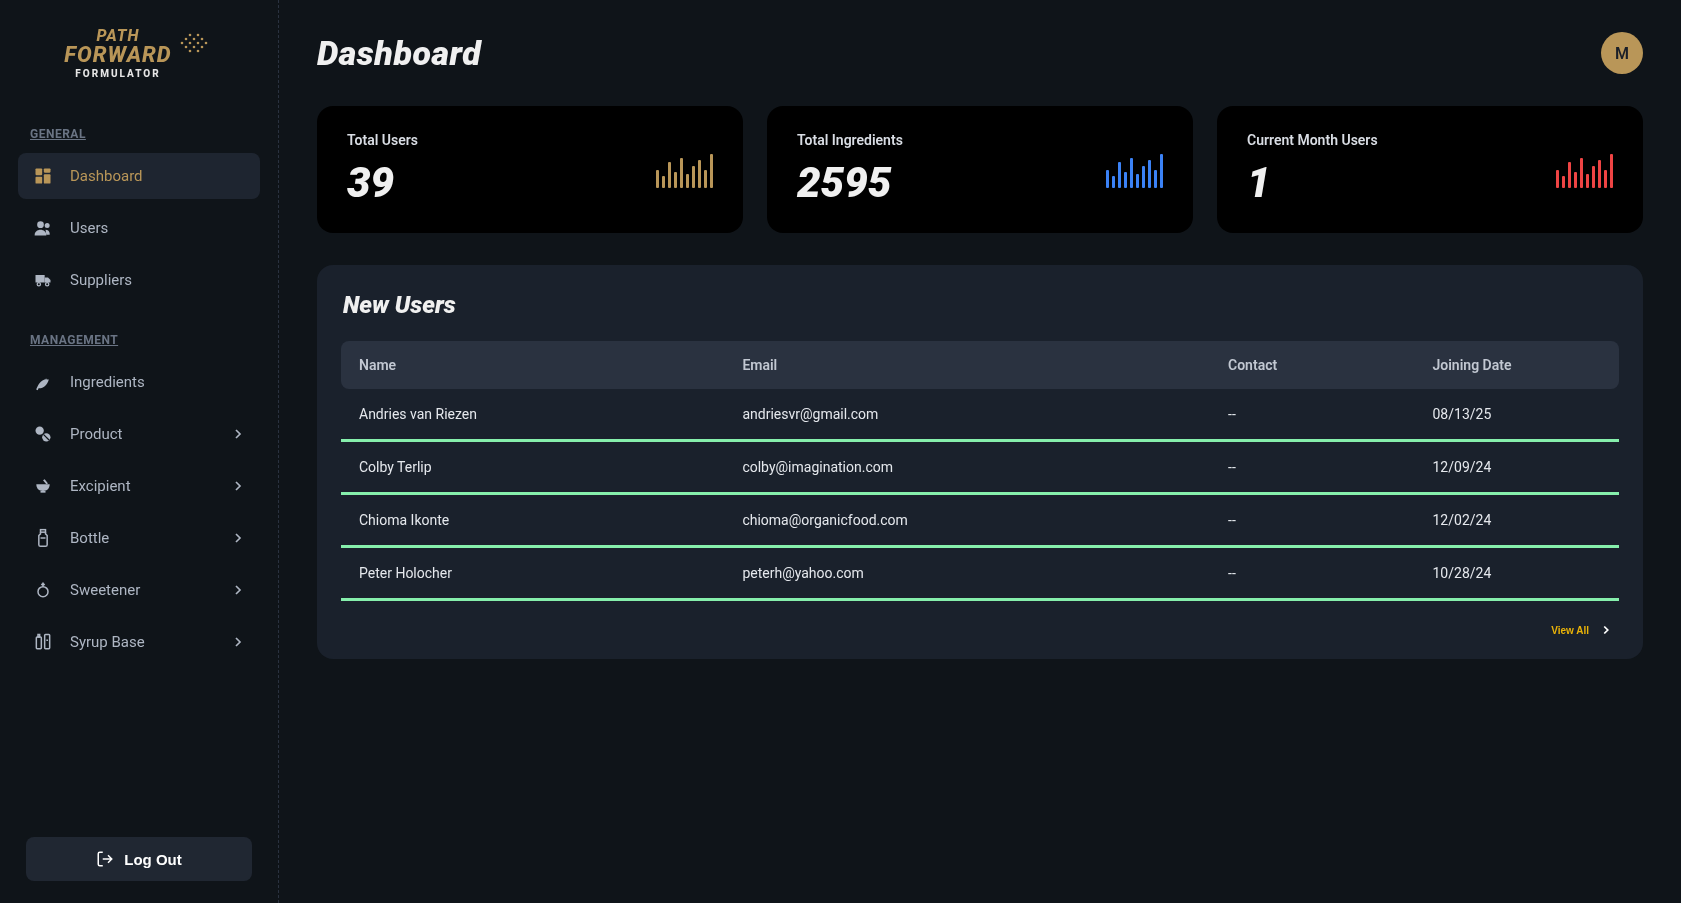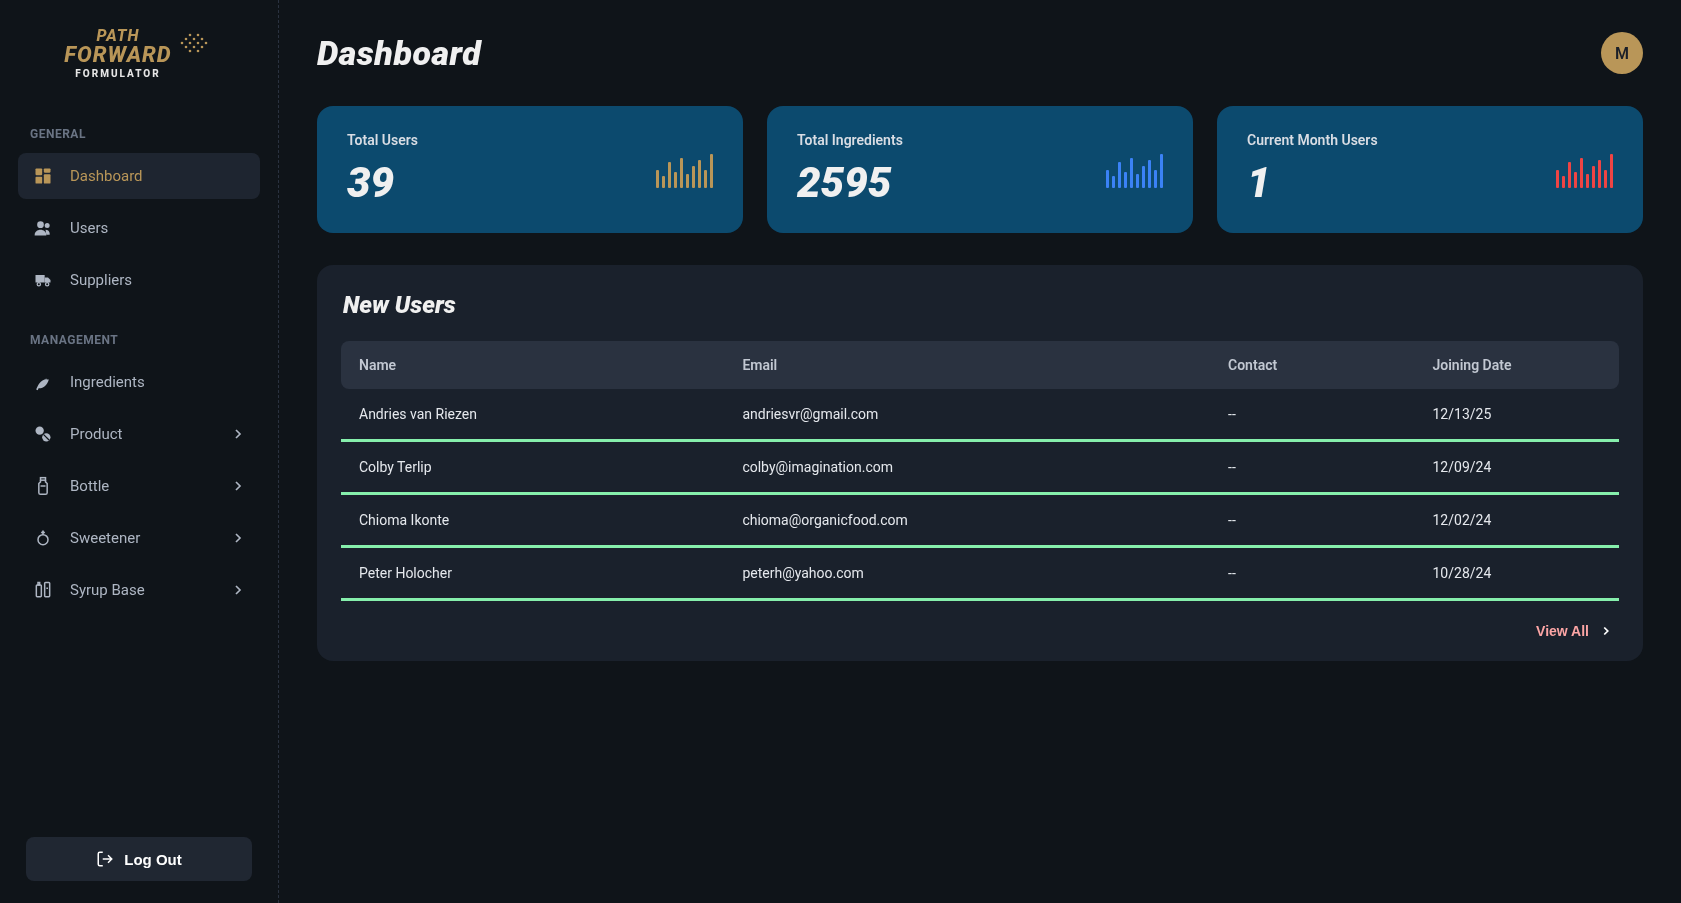--- a/index.html
+++ b/index.html
@@ -55,20 +55,21 @@
   margin-top: 2px;
 }
 .section-label {
   color: #6a7484;
   font-size: 12px;
   font-weight: 700;
   letter-spacing: 0.5px;
   margin-bottom: 12px;
   margin-top: 8px;
   padding-left: 12px;
+  text-decoration: underline;
 }
 .nav-item {
   display: flex;
   align-items: center;
   padding: 12px 14px;
   border-radius: 8px;
   cursor: pointer;
   color: #aeb6c3;
   font-size: 15px;
   margin-bottom: 6px;
@@ -138,21 +139,21 @@
   font-size: 16px;
   cursor: pointer;
 }
 .stats-row {
   display: flex;
   gap: 24px;
   margin-bottom: 32px;
 }
 .stat-card {
   flex: 1;
-  background: #0c4a6e;
+  background: #000000;
   border-radius: 16px;
   padding: 26px 30px;
   display: flex;
   justify-content: space-between;
   align-items: center;
 }
 .stat-label {
   color: #d9dde4;
   font-size: 14px;
   font-weight: 600;
@@ -221,23 +222,23 @@
   border-bottom: 3px solid #86efac;
 }
 .view-all-row {
   display: flex;
   justify-content: flex-end;
   padding: 18px 30px 4px 0;
 }
 .view-all {
   background: none;
   border: none;
-  color: #fca5a5;
+  color: #eab308;
   font-weight: 700;
-  font-size: 14px;
+  font-size: 10px;
   cursor: pointer;
   display: flex;
   align-items: center;
   gap: 10px;
 }
 svg { display: block; }
 </style>
 </head>
 <body>
 
@@ -328,20 +329,35 @@
         </svg>
     </span>
     <span>Product</span>
     <span class="chevron">
       <svg width="16" height="16" viewBox="0 0 24 24" fill="none" stroke="#aeb6c3" stroke-width="2.5">
           <path d="M9 6l6 6-6 6"></path>
         </svg>
     </span>
   </div>
 
+  <div class="nav-item">
+    <span class="icon">
+      <svg width="20" height="20" viewBox="0 0 24 24" fill="#aeb6c3">
+          <path d="M4 10h16c0 5-3 8-8 8s-8-3-8-8z"></path>
+          <rect x="9" y="18" width="6" height="2"></rect>
+          <path d="M14 4l4 5-2 1-4-5z"></path>
+        </svg>
+    </span>
+    <span>Excipient</span>
+    <span class="chevron">
+      <svg width="16" height="16" viewBox="0 0 24 24" fill="none" stroke="#aeb6c3" stroke-width="2.5">
+          <path d="M9 6l6 6-6 6"></path>
+        </svg>
+    </span>
+  </div>
 
   <div class="nav-item">
     <span class="icon">
       <svg width="20" height="20" viewBox="0 0 24 24" fill="none" stroke="#aeb6c3" stroke-width="1.8">
           <rect x="9" y="2" width="6" height="3"></rect>
           <path d="M9 5v2l-2 2v11a2 2 0 002 2h6a2 2 0 002-2V9l-2-2V5"></path>
           <path d="M9 12h6"></path>
         </svg>
     </span>
     <span>Bottle</span>
@@ -468,21 +484,21 @@
             <th style="width:38%">Email</th>
             <th style="width:16%">Contact</th>
             <th style="width:16%">Joining Date</th>
           </tr>
         </thead>
         <tbody>
           <tr>
             <td>Andries van Riezen</td>
             <td>andriesvr@gmail.com</td>
             <td>--</td>
-            <td>12/13/25</td>
+            <td>08/13/25</td>
           </tr>
           <tr>
             <td>Colby Terlip</td>
             <td>colby@imagination.com</td>
             <td>--</td>
             <td>12/09/24</td>
           </tr>
           <tr>
             <td>Chioma Ikonte</td>
             <td>chioma@organicfood.com</td>

